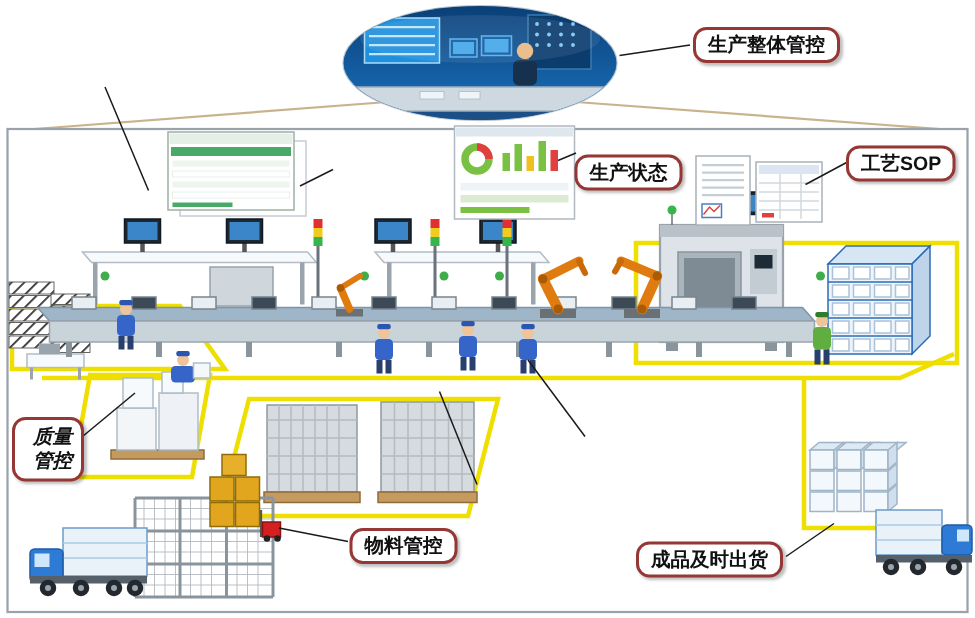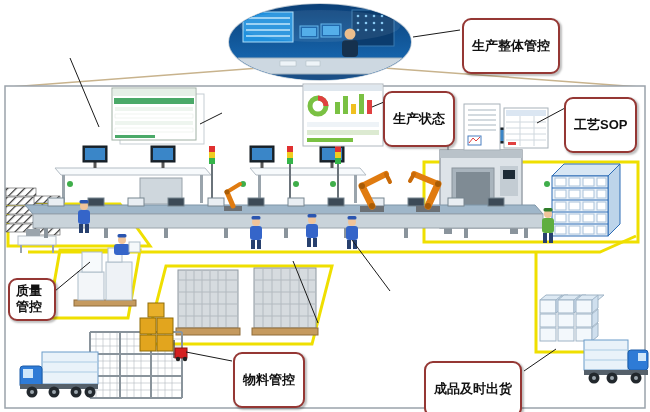--- a/index.html
+++ b/index.html
@@ -4,28 +4,28 @@
 <style>
   html,body { margin:0; padding:0; background:#fff; }
   .canvas {
     position:relative; width:650px; height:412px; overflow:hidden;
     background:#fff; font-family:"Liberation Sans", sans-serif;
   }
   .scene { position:absolute; left:0; top:0; z-index:1; }
   .callout {
     position:absolute; z-index:5; background:#fff;
     border:2px solid var(--callout_border, #953734);
-    border-radius:9px; padding:18px 8px;
+    border-radius:9px; padding:2px 8px;
     font-size:13px; font-weight:bold; color:#111;
     white-space:nowrap; line-height:1.25;
     box-shadow:1.5px 1.5px 2px rgba(0,0,0,0.25);
   }
   .callout--narrow {
-    white-space:normal; width:32px; text-align:left;
-    word-break:break-all; padding:3px 6px;
+    white-space:normal; width:32px; text-align:right;
+    word-break:break-all; padding:3px 6px;font-style:italic;
   }
 </style>
 </head>
 <body>
 
 <div class="canvas">
 
 <svg class="scene" width="650" height="412" viewBox="0 0 650 412">
   <defs>
     <linearGradient id="roomGrad" x1="0" y1="0" x2="0" y2="1">
@@ -510,19 +510,19 @@
       <rect x="280" y="61" width="16" height="5" fill="#eef4f8" stroke="#aab6bf" stroke-width="0.5"></rect>
       <rect x="306" y="61" width="14" height="5" fill="#eef4f8" stroke="#aab6bf" stroke-width="0.5"></rect>
       <circle cx="350" cy="34" r="5.5" fill="#eab984"></circle>
       <rect x="342" y="40" width="16" height="17" rx="4" fill="#15314e"></rect>
       <ellipse cx="320" cy="26" rx="80" ry="16" fill="#ffffff" opacity="0.08"></ellipse>
     </g>
   </g>
 </svg>
 
 <div class="callout" style="left:462px; top:18px">生产整体管控</div>
-<div class="callout" style="left:383px; top:91px">生产状态</div>
+<div class="callout" style="left:383px; top:103px">生产状态</div>
 <div class="callout" style="left:564px; top:97px">工艺SOP</div>
 <div class="callout callout--narrow" style="left:8px; top:278px">质量管控</div>
 <div class="callout" style="left:233px; top:352px">物料管控</div>
 <div class="callout" style="left:424px; top:361px">成品及时出货</div>
 
 </div>
 
 </body></html>

